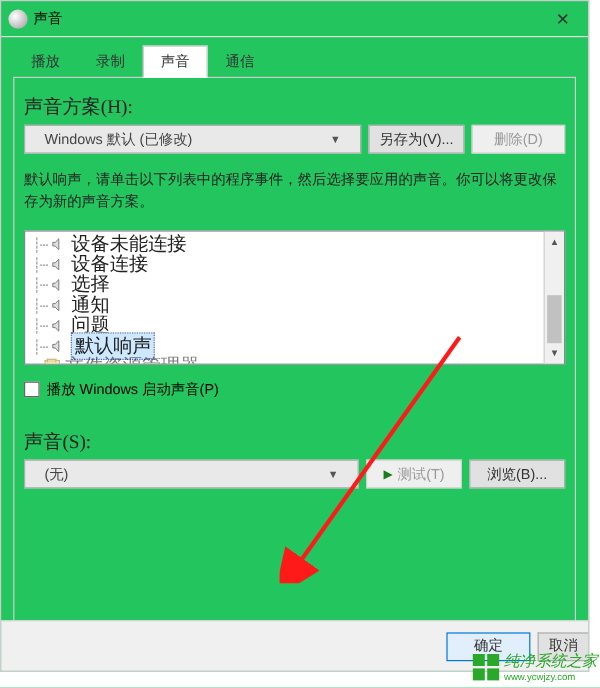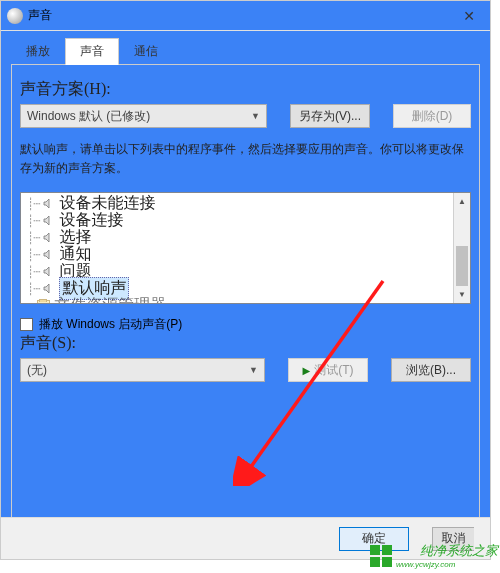--- a/index.html
+++ b/index.html
@@ -1,78 +1,79 @@
 <!DOCTYPE html>
 <html><head>
 <meta charset="utf-8">
 <style>
   * { box-sizing: border-box; margin: 0; padding: 0; font-family: "Microsoft YaHei", "Segoe UI", Arial, sans-serif; }
   body { width: 500px; height: 573px; background: #fff; position: relative; overflow: hidden; }
-  .window { width: 491px; height: 560px; background: #3b82f6; border: 1px solid #ccc; position: relative; }
+  .window { width: 491px; height: 560px; background: #22c55e; border: 1px solid #ccc; position: relative; }
   .titlebar { height: 30px; display: flex; align-items: center; justify-content: space-between; border-bottom: 1px solid #e0e0e0; padding: 0 0 0 6px; }
   .title-left { display: flex; align-items: center; gap: 5px; }
   .title-icon { width: 16px; height: 16px; border-radius: 50%; background: radial-gradient(circle at 35% 35%, #fff, #999); }
   .title-text { font-size: 12px; }
   .close-btn { width: 42px; height: 28px; display: flex; align-items: center; justify-content: center; font-size: 14px; color: #333; }
   .content { padding: 6px 10px 0 10px; }
   .tabs { display: flex; border-bottom: 1px solid #ccc; position: relative; }
   .tab { padding: 4px 14px; font-size: 12px; border: 1px solid transparent; position: relative; top: 1px; color: #333; }
   .tab.active { border: 1px solid #ccc; border-bottom: 1px solid #fff; background: #fff; }
   .tab-body { padding: 14px 8px 8px 8px; border: 1px solid #ccc; border-top: none; height: 460px; position: relative; }
   .desc { font-size: 12px; color: #222; line-height: 1.6; margin-bottom: 14px; }
   .label { font-size: 16px; color: #222; margin-bottom: 4px; font-family: Liberation Serif, serif; }
   .row { display: flex; gap: 6px; margin-bottom: 12px; align-items: center; }
-  .combo { flex: 1; height: 24px; border: 1px solid #adadad; background: #e9e9e9; display: flex; align-items: center; justify-content: space-between; padding: 0 6px; font-size: 12px; color: #444; }
+  .combo { flex: 1; height: 24px; border: 1px solid #adadad; background: #e9e9e9; display: flex; align-items: center; justify-content: space-between; padding: 0 16px; font-size: 12px; color: #444; }
   .combo .arrow { font-size: 9px; color: #555; }
-  .btn { height: 24px; min-width: 78px; border: 1px solid #adadad; background: #e1e1e1; font-size: 12px; display: flex; align-items: center; justify-content: center; color: #333; padding: 0 8px; margin-left: 17px; }
+  .btn { height: 24px; min-width: 78px; border: 1px solid #adadad; background: #e1e1e1; font-size: 12px; display: flex; align-items: center; justify-content: center; color: #333; padding: 0 8px; }
   .btn.disabled { color: #999; background: #efefef; border-color: #d0d0d0; }
   .btn.primary { border: 1px solid #0078d7; background: #e1eefb; }
   .listbox { border: 1px solid #828790; height: 112px; overflow: hidden; background: #fff; font-size: 12px; position: relative; }
   .list-inner { padding: 2px 0 0 0; }
   .tree-line { display: flex; align-items: center; height: 17px; padding-left: 6px; gap: 4px; }
   .tree-conn { font-family: monospace; font-size: 12px; color: #999; letter-spacing: -1px; white-space: pre; }
   .speaker-icon { width: 12px; height: 11px; display: inline-block; }
   .speaker-icon svg { display: block; }
   .tree-label { font-size: 16px; color: #222; }
   .tree-label.selected { background: #cde8ff; border: 1px dotted #66a; padding: 0 2px; }
   .scroll-track { position: absolute; right: 0; top: 0; bottom: 0; width: 17px; background: #f0f0f0; border-left: 1px solid #d0d0d0; display: flex; flex-direction: column; }
   .scroll-btn { height: 17px; display: flex; align-items: center; justify-content: center; font-size: 8px; color: #555; }
   .scroll-thumb { background: #c1c1c1; margin: 0 2px; flex: 0 0 40px; }
   .scroll-space { flex: 1; }
-  .checkbox-row { display: flex; align-items: center; gap: 6px; margin: 12px 0 0 0; font-size: 12px; }
+  .checkbox-row { display: flex; align-items: center; gap: 6px; margin: 12px 0 25px 0; font-size: 12px; }
   .checkbox { width: 13px; height: 13px; border: 1px solid #666; background: #fff; }
   .sound-row { display: flex; gap: 6px; align-items: center; margin-bottom: 10px; }
   .sound-row .combo { flex: 1; }
   .play-icon { color: #1a7f1a; font-size: 10px; margin-right: 4px; }
-  .dialog-buttons { position: absolute; bottom: 0; right: 0; left: 0; height: 42px; background: #f0f0f0; border-top: 1px solid #ddd; display: flex; justify-content: flex-end; align-items: center; gap: 6px; padding-right: 26px; }
+  .dialog-buttons { position: absolute; bottom: 0; right: 0; left: 0; height: 42px; background: #f0f0f0; border-top: 1px solid #ddd; display: flex; justify-content: flex-end; align-items: center; gap: 6px; padding-right: 10px; }
   .dialog-buttons .btn { min-width: 70px; height: 24px; }
   .arrow-annot { position: absolute; pointer-events: none; left: 232px; top: 275px; }
   .watermark { position: absolute; right: 2px; bottom: 4px; display: flex; align-items: center; gap: 4px; }
   .wm-logo { width: 22px; height: 22px; display: grid; grid-template-columns: 1fr 1fr; grid-template-rows: 1fr 1fr; gap: 2px; }
   .wm-logo div { background: #2aa82a; }
-  .wm-text { font-size: 13px; color: #2aa82a; font-style: italic; font-weight: 500; margin-left: 24px; }
+  .wm-text { font-size: 13px; color: #2aa82a; font-style: italic; font-weight: 500; }
   .folder-icon { width:13px; height:11px; display:inline-block; background: linear-gradient(#ffe9a0,#e6c15b); border:1px solid #b0882b; position: relative; }
   .folder-icon::before { content:""; position:absolute; top:-2px; left:1px; width:6px; height:2px; background:#e6c15b; border:1px solid #b0882b; border-bottom:none;}
 </style>
 </head>
 <body>
 
 <div class="window">
 
   <div class="titlebar">
     <div class="title-left">
       <span class="title-icon"></span>
       <span class="title-text">声音</span>
     </div>
     <div class="close-btn">✕</div>
   </div>
 
   <div class="content">
     <div class="tabs">
       <div class="tab">播放</div>
+      <div class="tab">录制</div>
       <div class="tab active">声音</div>
       <div class="tab">通信</div>
     </div>
 
     <div class="tab-body">
 
 
       <p class="label">声音方案(H):</p>
       <div class="row">
         <div class="combo">
@@ -194,15 +195,15 @@
 
 <div class="watermark">
   <div class="wm-logo">
       <div></div>
       <div></div>
       <div></div>
       <div></div>
     </div>
   <div>
     <div class="wm-text">纯净系统之家</div>
-    <div style="font-size:8px;color:#2aa82a;font-style:italic;">www.ycwjzy.com</div>
+    <div style="font-size:8px;color:#2aa82a;">www.ycwjzy.com</div>
   </div>
 </div>
 
 </body></html>

